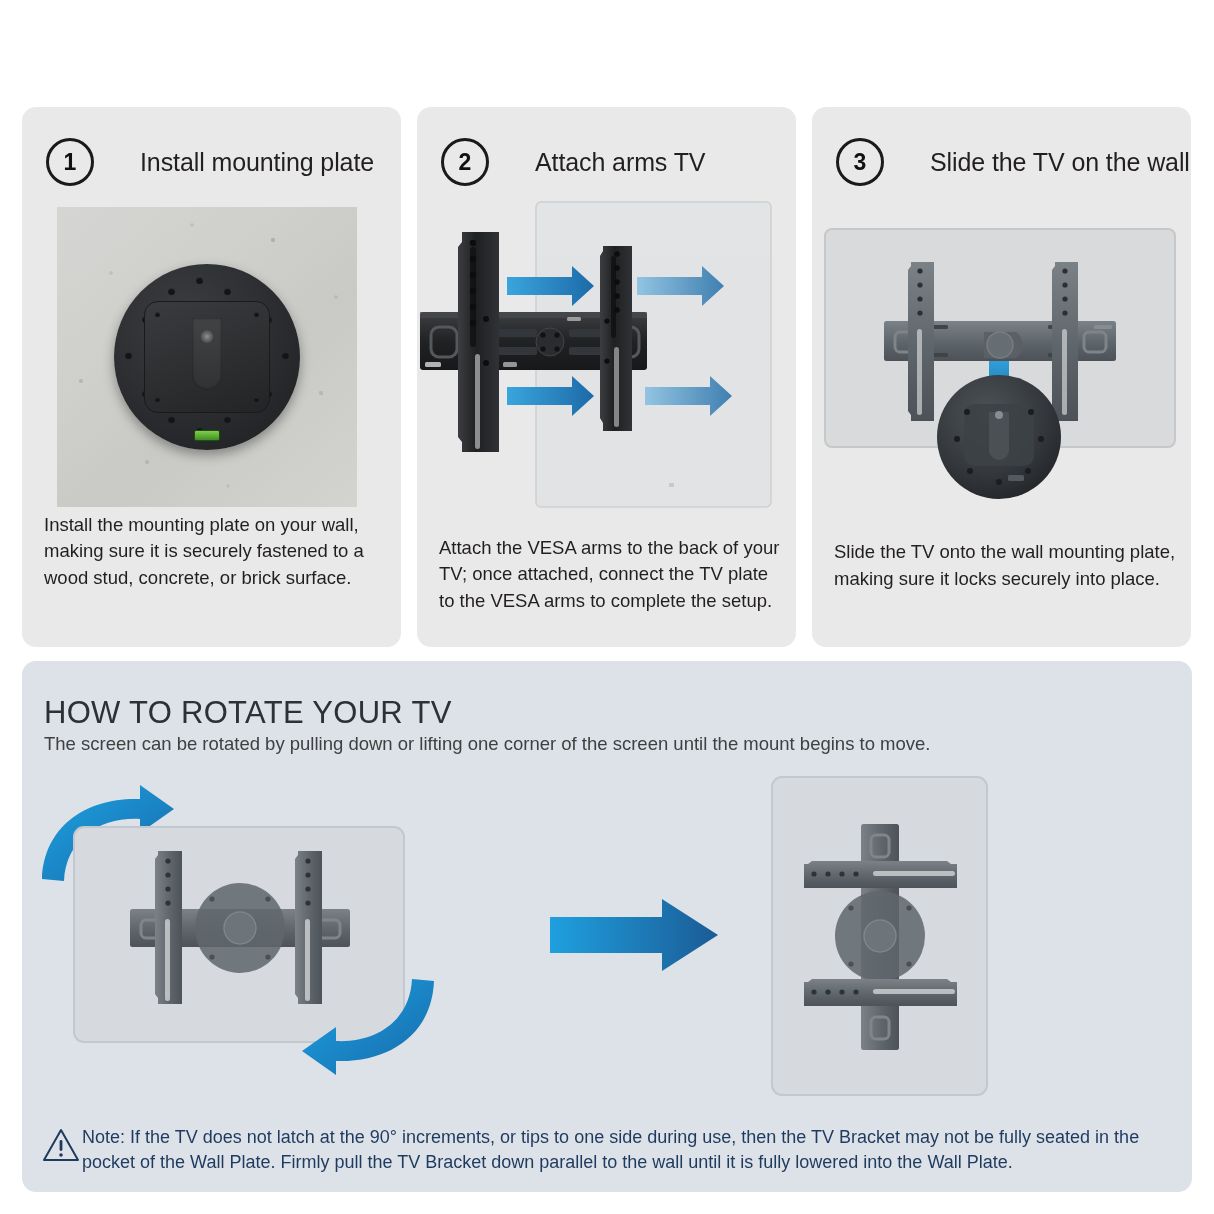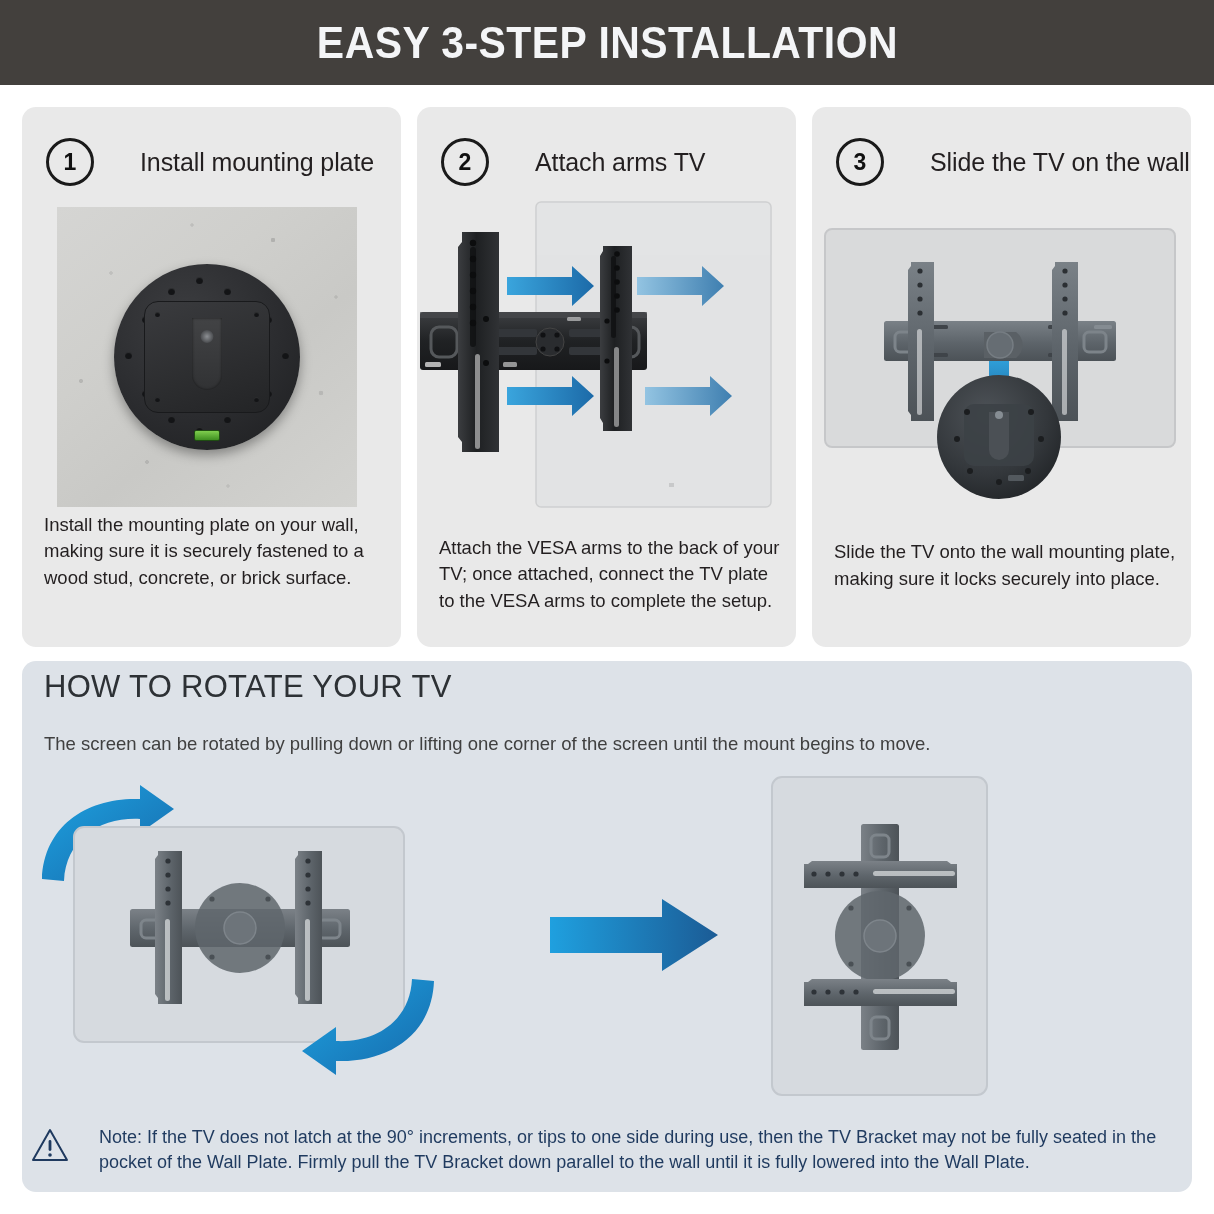--- a/index.html
+++ b/index.html
@@ -140,51 +140,48 @@
 
   
   .rotate-panel {
     position: absolute; left: 22px; top: 661px;
     width: 1170px; height: 531px;
     background: #dde2e8;
     border-radius: 14px;
     overflow: hidden;
   }
   .rotate-title {
-    position: absolute; left: 22px; top: 8px;
+    position: absolute; left: 22px; top: 34px;
     font-size: 31px; color: #2d3135; letter-spacing: 0.3px;
     font-weight: normal;
   }
   .rotate-desc {
     position: absolute; left: 22px; top: 70px;
     font-size: 18.5px; line-height: 1.45; color: #404040;
     width: 1120px;
   }
   .rotate-figures {
     position: absolute; left: 0; top: 108px;
     width: 1170px; height: 330px;
   }
   .note {
-    position: absolute; left: 9px; bottom: 16px;
+    position: absolute; left: 20px; bottom: 16px;
     width: 1130px;
-    display: flex; gap: 30px; align-items: flex-start; margin-top: 44px;
+    display: flex; gap: 2px; align-items: flex-start; margin-top: 44px;
   }
   .note-text {
     font-size: 18px; line-height: 1.42; color: #1f3a5f;
   }
   .warn-icon { margin-top: 3px; flex: 0 0 auto; }
 </style>
 </head>
 <body>
 
 <div class="page">
 
-  <div class="header">
-    <div class="header-title">EASY 3-STEP INSTALLATION</div>
-  </div>
 
   <div class="steps">
 
     <div class="step-card step1">
       <div class="step-head">
         <div class="step-num">1</div>
         <div class="step-title">Install mounting plate</div>
       </div>
       <div class="step-figure">
         <div class="photo">

